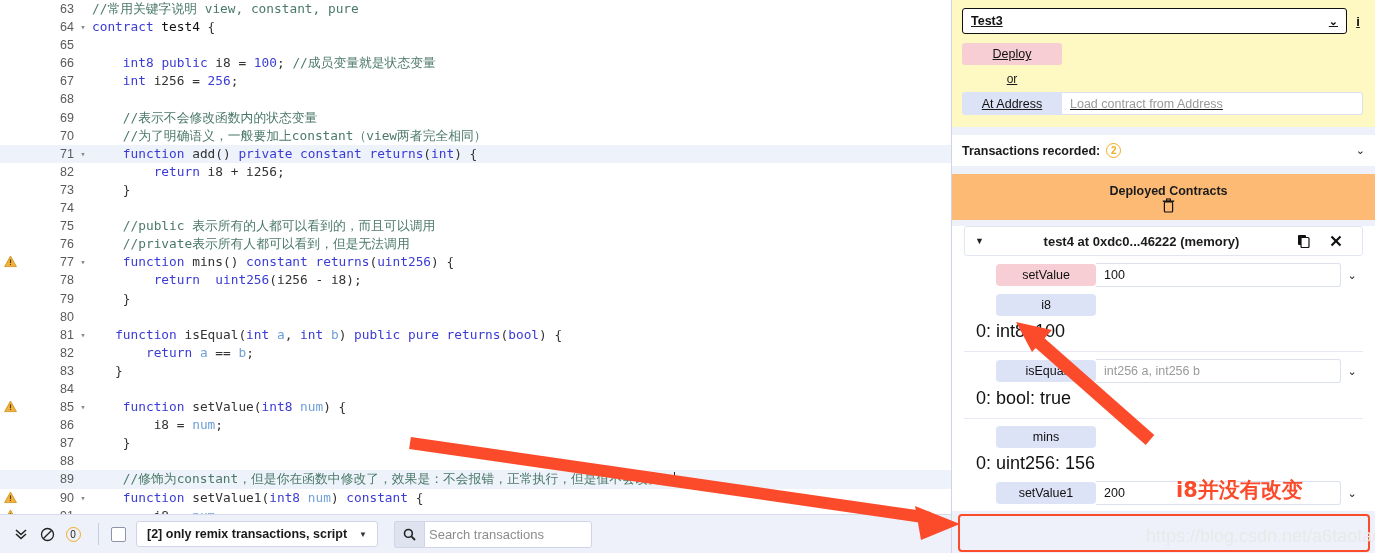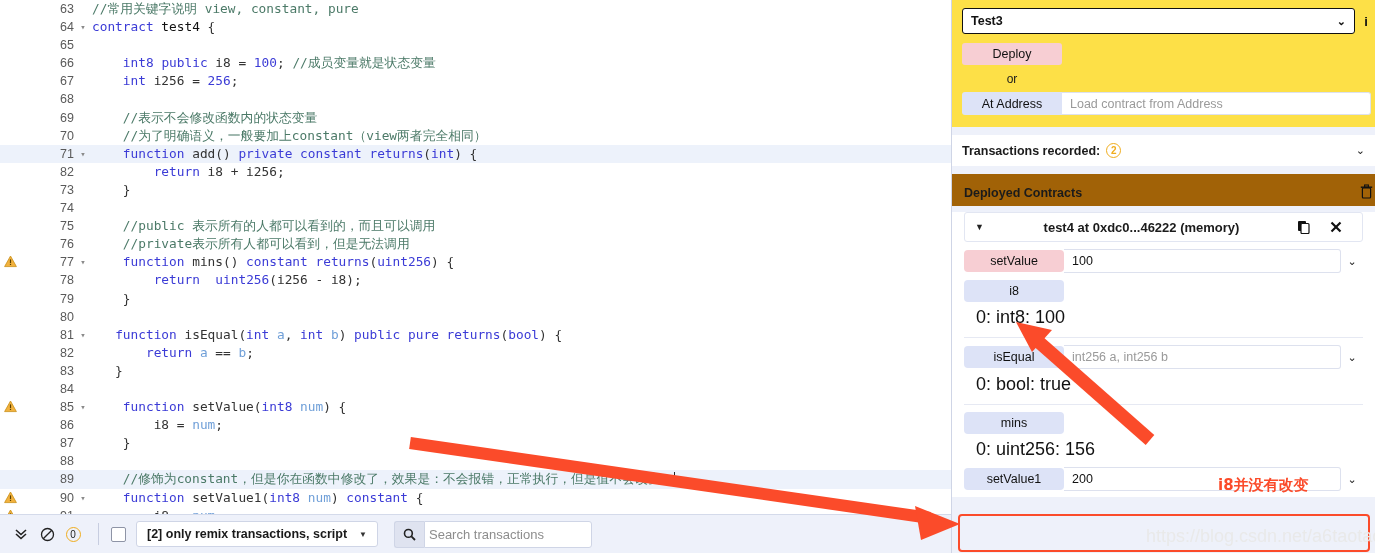--- a/index.html
+++ b/index.html
@@ -87,21 +87,21 @@
 
   
   #rpanel {
     position:absolute; left:951px; top:0; width:424px; height:553px;
     background:#eef1fa; border-left:1px solid #cfd5e6;
     font-size:12.5px; color:#1b1b1b; overflow:hidden;
   }
   .sect { background:#fff; }
   .sect-gap { height:8px; background:#eef1fa; }
 
-  .deploy-block { background:#fde047; padding:8px 4px 12px 10px; }
+  .deploy-block { background:#fef9c3; padding:8px 12px 12px 10px;text-decoration:underline; }
   .sel-row { display:flex; align-items:center; gap:6px; }
   .contract-select {
     flex:1; height:26px; border:1.5px solid #111; border-radius:3px; background:#fff;
     display:flex; align-items:center; justify-content:space-between;
     padding:0 8px; font-weight:bold; font-size:12.5px; color:#111;
   }
   .info-i { font-weight:bold; font-size:13px; color:#111; width:10px; text-align:center; }
 
   .deploy-btn {
     margin-top:9px; width:100px; height:22px; background:#f7ced3; border:none;
@@ -126,55 +126,55 @@
   }
   .txrec-left { display:flex; align-items:center; gap:6px; font-weight:bold; font-size:12.5px; }
   .badge-count {
     width:15px; height:15px; border:1.5px solid #f0ad1e; border-radius:50%;
     color:#f0ad1e; font-size:10px; font-weight:bold;
     display:flex; align-items:center; justify-content:center;
   }
   .chev { font-size:11px; color:#222; }
 
   .dc-head {
-    background:#a16207; padding:10px 2px 4px 12px;
-    display:flex; align-items:center; justify-content:space-between;
+    background:#fdba74; padding:10px 2px 4px 12px;
+    display:flex; align-items:center; justify-content:space-between;flex-direction:column;
   }
   .dc-title { font-weight:bold; font-size:12.5px; }
 
   .dc-card { background:#fff; padding:0 12px 6px 12px; }
   .dc-bar {
     height:30px; border:1px solid #e2e6f2; border-radius:3px; background:#fff;
     display:flex; align-items:center; padding:0 10px; margin-top:6px;
   }
   .dc-bar .tri { font-size:9px; color:#222; width:20px; }
   .dc-bar .name { flex:1; text-align:center; font-weight:bold; font-size:13px; }
   .dc-bar .ic { width:32px; display:flex; justify-content:center; }
 
   .fn-row { display:flex; align-items:center; margin-top:7px; }
   .fn-btn {
     width:100px; height:22px; border-radius:4px; font-size:12.5px; color:#111;
-    display:flex; align-items:center; justify-content:center; flex:none;
+    display:flex; align-items:center; justify-content:center; flex:none;margin-left:32px;
   }
   .fn-btn.pink { background:#f7ced3; }
   .fn-btn.blue { background:#dde3f7; }
   .fn-input {
     flex:1; height:24px; background:#fff; border:1px solid #dde1ee;
     border-radius:0 3px 3px 0; border-left:none; padding:0 8px;
     display:flex; align-items:center; font-size:12.5px; color:#111;
   }
   .fn-input.ph { color:#9a9a9a; }
   .fn-chev { width:22px; text-align:center; font-size:11px; color:#222; }
   .fn-result { margin-left:12px; margin-top:5px; font-size:18px; color:#111; }
   .hr { height:1px; background:#e6e9f3; margin:9px 0 0 0; }
 
   
   .anno-note {
-    position:absolute; color:#fb4b2a; font-size:15px; font-weight:bold;
-    font-family:"DejaVu Sans", sans-serif; white-space:nowrap;margin-left:42px;
+    position:absolute; color:#fb4b2a; font-size:21px; font-weight:bold;
+    font-family:"DejaVu Sans", sans-serif; white-space:nowrap;
   }
   .red-box {
     position:absolute; border:2.5px solid #fb4b2a; border-radius:4px;
     pointer-events:none;
   }
   .watermark {
     position:absolute; color:#e9e9e9; font-size:18px; white-space:nowrap;
     font-family:"Liberation Sans", sans-serif;
   }
   #overlay { position:absolute; left:0; top:0; width:1375px; height:553px; pointer-events:none; }

